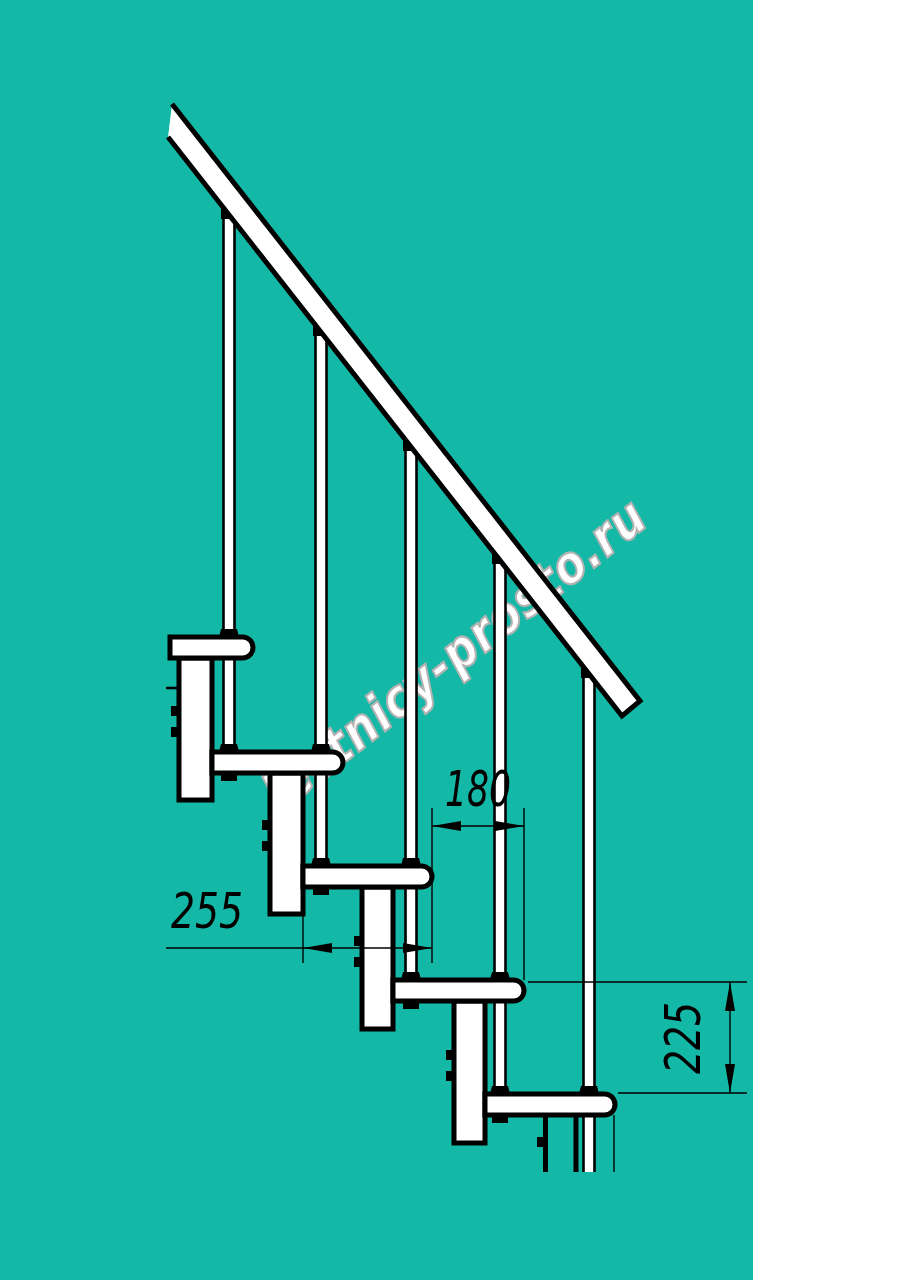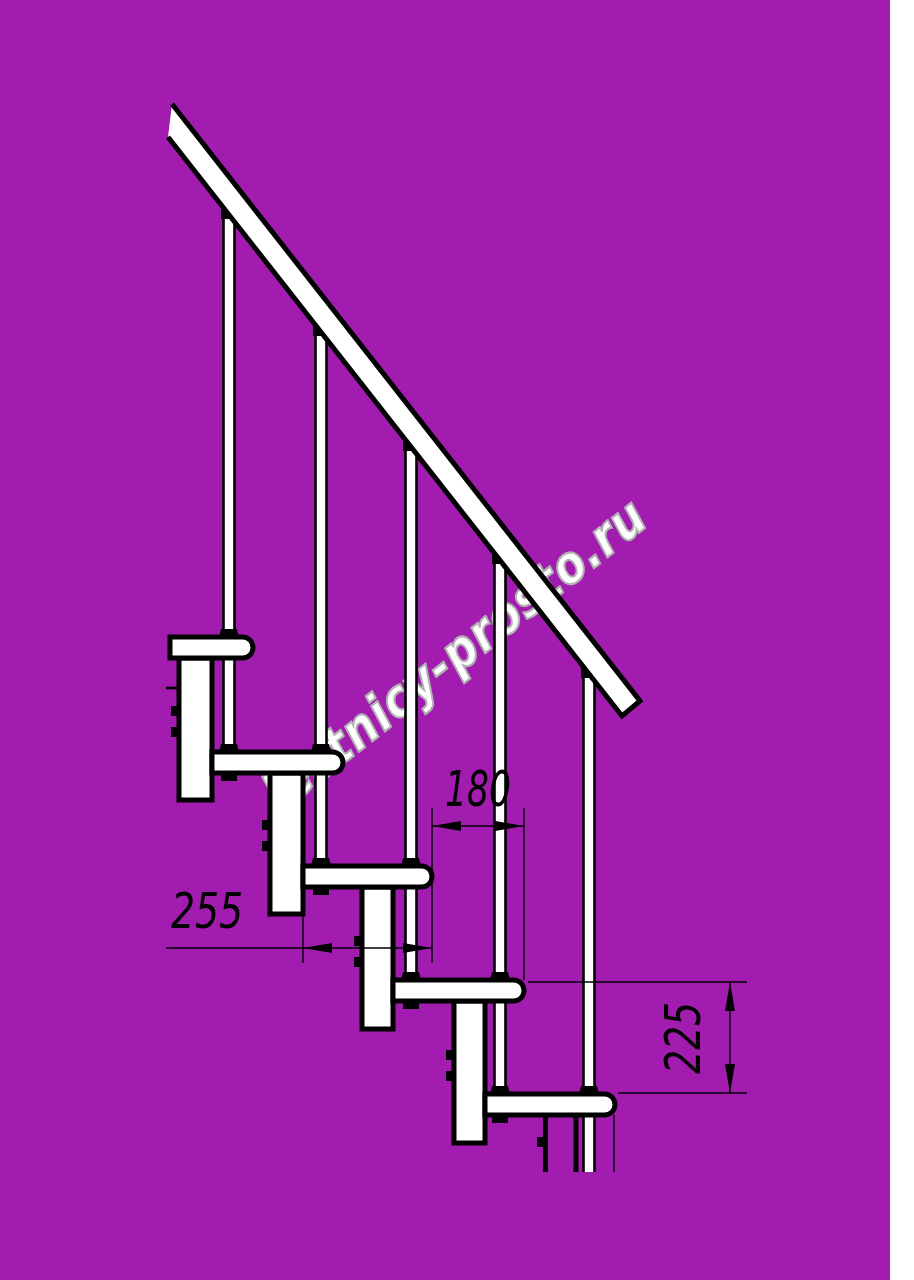--- a/index.html
+++ b/index.html
@@ -1,19 +1,19 @@
 <!DOCTYPE html>
 <html><head>
 <meta charset="utf-8">
 <style>
   html,body{margin:0;padding:0;background:#fff;}
   #canvas{
     position:relative;
-    width:890px;height:1280px;
-    background:#a21caf;
+    width:753px;height:1280px;
+    background:#14b8a6;
     overflow:hidden;
     font-family:"DejaVu Sans", sans-serif;
   }
   svg{position:absolute;left:0;top:0;}
   .outline{fill:#ffffff;stroke:#000000;stroke-width:5;}
   .outline-open{fill:#ffffff;stroke:none;}
   .edge{fill:none;stroke:#000000;stroke-width:5;}
   .bal-fill{fill:#ffffff;stroke:none;}
   .bal-line{stroke:#000000;stroke-width:2.6;fill:none;}
   .blackbit{fill:#000000;stroke:none;}

